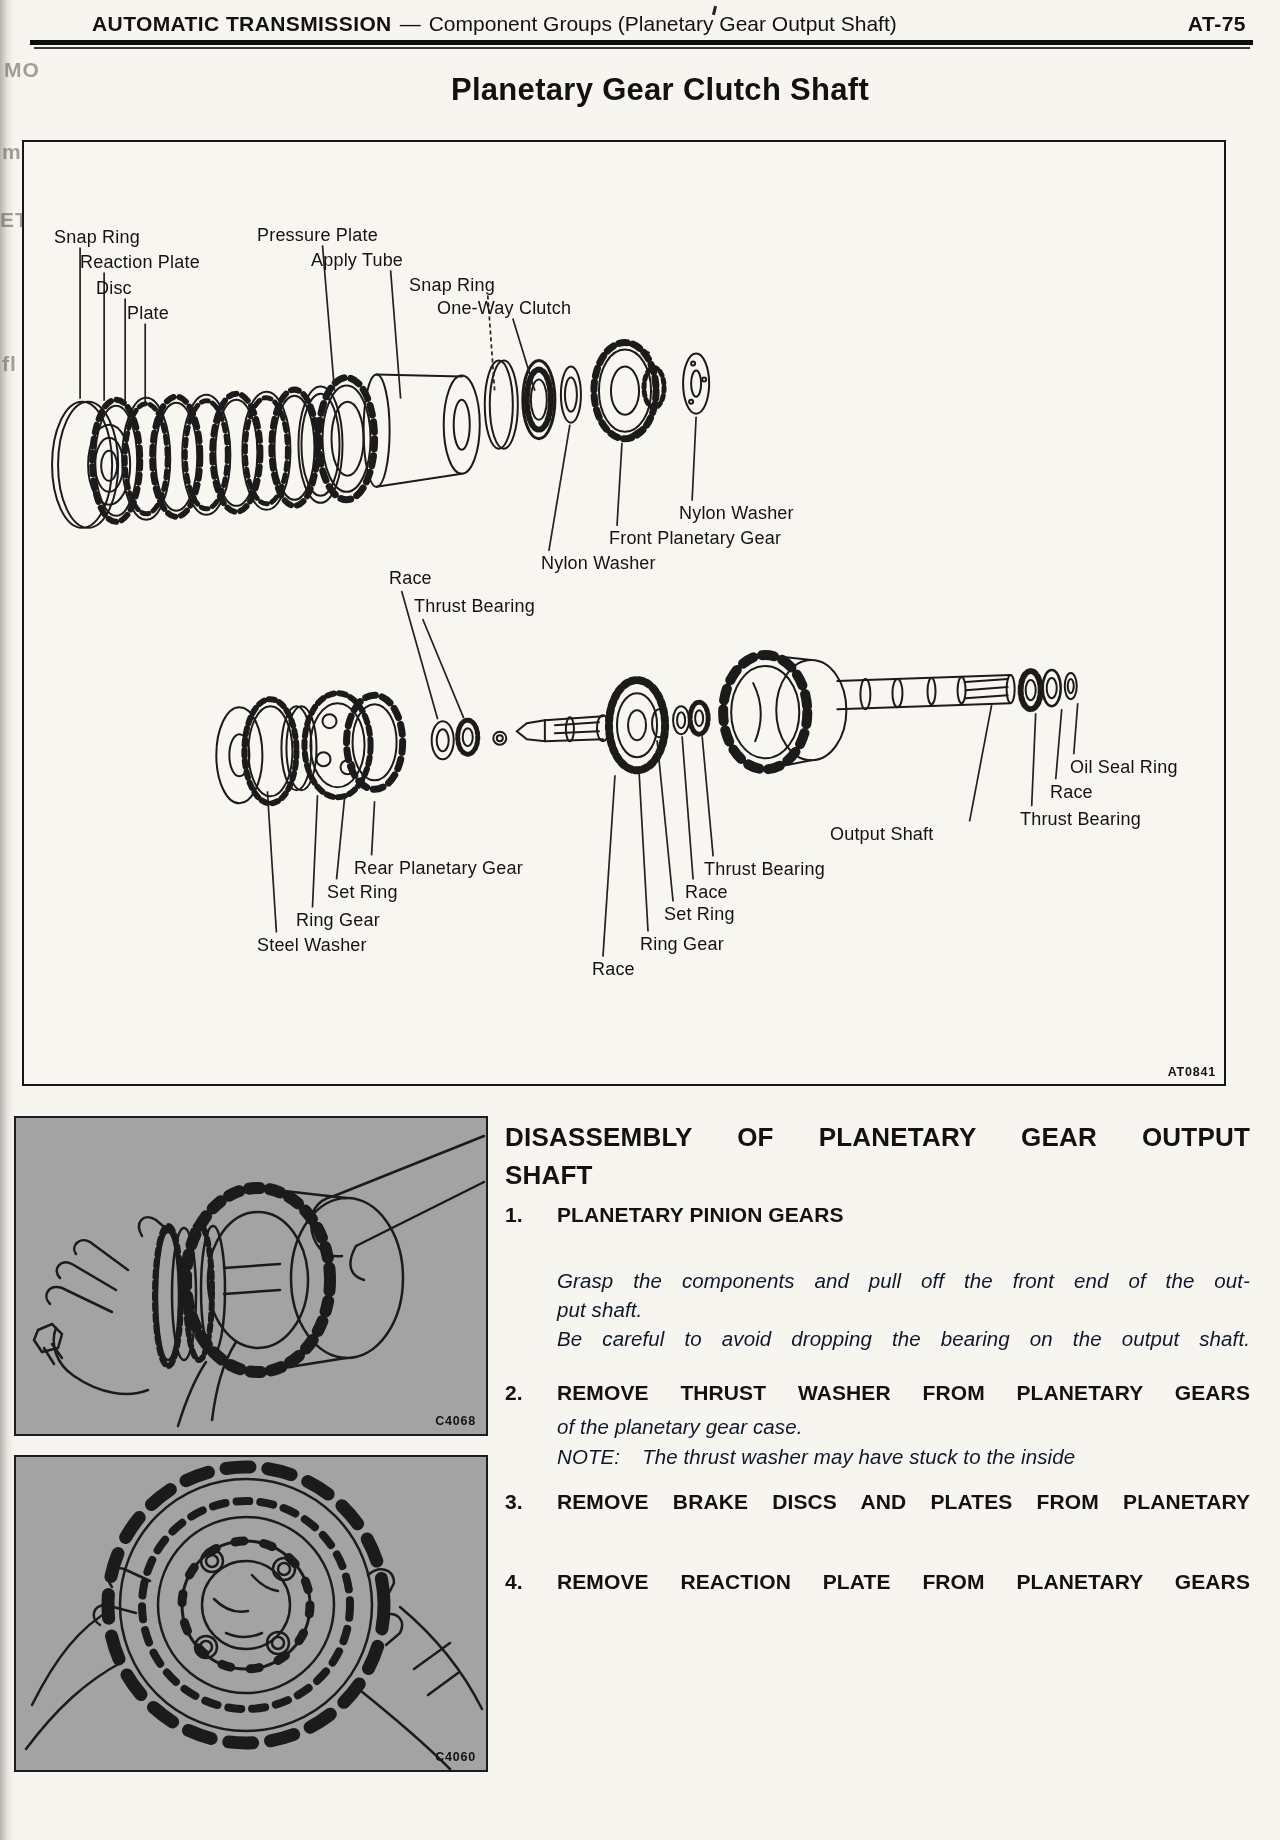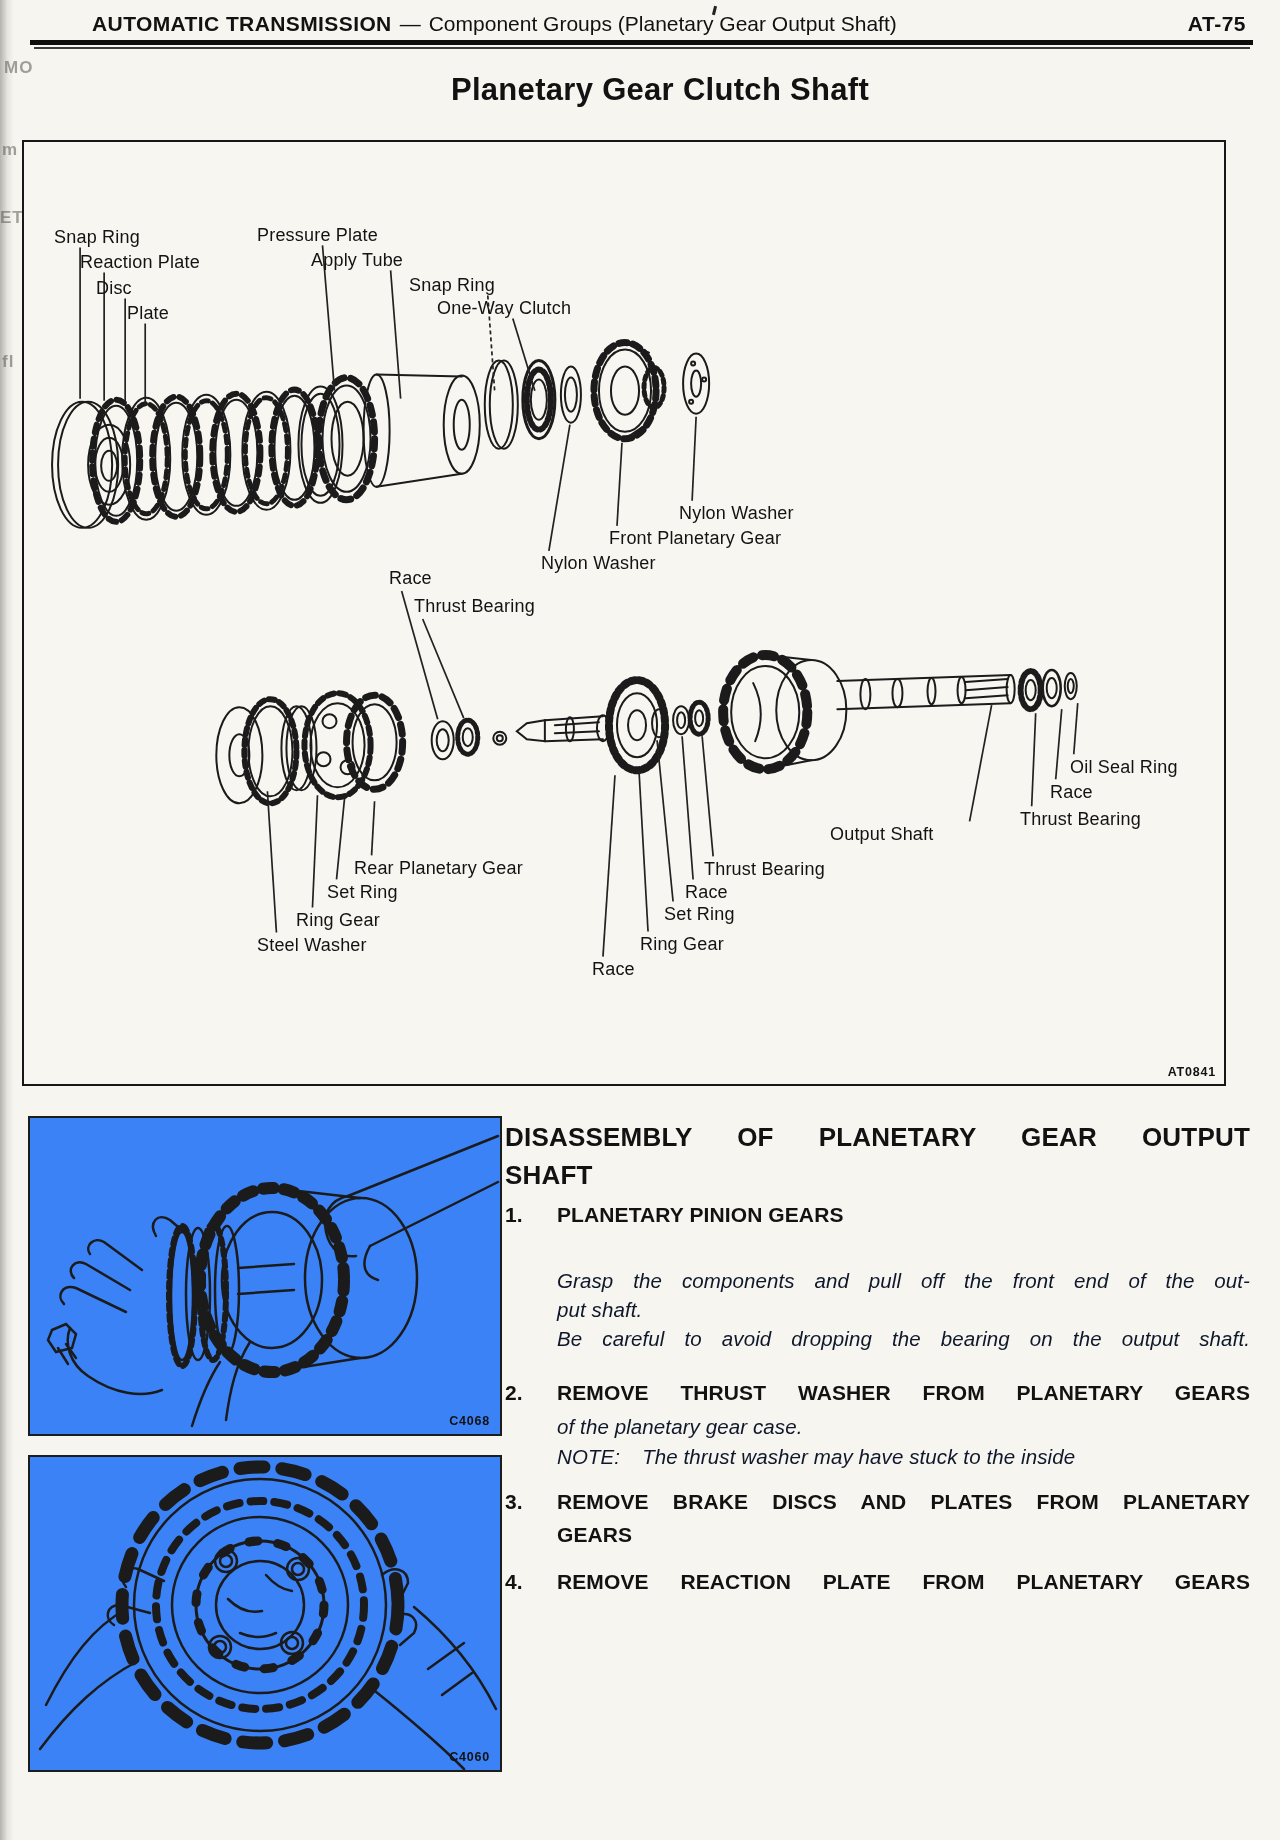--- a/index.html
+++ b/index.html
@@ -1,42 +1,42 @@
 <!DOCTYPE html>
 <html><head>
 <meta charset="utf-8">
 <style>
   html,body{margin:0;padding:0;background:#d8d6d0;}
   .page{position:relative;width:1280px;height:1840px;background:#f6f5f0;overflow:hidden;
         font-family:"Liberation Sans","DejaVu Sans",sans-serif;color:#121212;}
   
   .scan-edge{position:absolute;left:0;top:0;width:14px;height:1840px;
      background:linear-gradient(90deg,rgba(60,58,52,.35),rgba(120,118,110,.12) 55%,rgba(0,0,0,0));}
-  .artifact{position:absolute;color:#5a5850;opacity:.55;font-weight:bold;font-size:17px;letter-spacing:1px;}
+  .artifact{position:absolute;color:#5a5850;opacity:.55;font-weight:bold;font-size:21px;letter-spacing:1px;}
   .tickmark{position:absolute;left:713px;top:6px;width:3px;height:9px;background:#222;transform:rotate(14deg);}
 
   
   .hdr{position:absolute;left:30px;right:30px;top:12px;height:26px;font-size:21px;white-space:nowrap;}
   .hdr .brand{font-weight:bold;letter-spacing:.4px;}
   .hdr .dash{padding:0 8px;}
   .hdr .pageno{position:absolute;right:4px;top:0;font-weight:bold;letter-spacing:.5px;}
   .rule1{position:absolute;left:30px;right:27px;top:40px;height:5px;background:#0d0d0d;}
   .rule2{position:absolute;left:34px;right:30px;top:47px;height:2px;background:#3a3a38;}
 
   .doc-title{position:absolute;left:80px;top:72px;width:1160px;text-align:center;
      font-size:31px;font-weight:bold;letter-spacing:.3px;}
 
   
   .dgbox{position:absolute;left:22px;top:140px;width:1200px;height:942px;border:2.5px solid #171717;background:#f7f6f1;}
   .dgart{position:absolute;left:0;top:0;width:100%;height:100%;}
   .dlabel{position:absolute;font-size:18px;letter-spacing:.2px;white-space:nowrap;color:#131313;}
   .figcode{position:absolute;right:8px;bottom:5px;font-size:12.5px;font-weight:bold;letter-spacing:.8px;}
 
   
-  .photo{position:absolute;left:28px;width:470px;border:2.5px solid #1c1c1c;background:#3b82f6;}
+  .photo{position:absolute;left:14px;width:470px;border:2.5px solid #1c1c1c;background:#a3a3a3;}
   .photo.p1{top:1116px;height:316px;}
   .photo.p2{top:1455px;height:313px;}
   .photo svg{position:absolute;left:0;top:0;width:100%;height:100%;}
   .photo .figcode{right:10px;bottom:6px;}
 
   
   .instructions{position:absolute;left:505px;top:1118px;width:745px;}
   .ins-head{position:absolute;left:0;top:0;width:100%;font-size:26px;font-weight:bold;line-height:38px;letter-spacing:.2px;}
   .jl{text-align:justify;text-align-last:justify;}
   .step{position:absolute;left:0;width:100%;display:flex;}
@@ -374,21 +374,20 @@
     </div>
     <div class="sbody note" style="top:294px">
       <div>of the planetary gear case.</div>
       <div><span class="nlabel">NOTE:</span><span>The thrust washer may have stuck to the inside</span></div>
     </div>
 
     <div class="step" style="top:367px">
       <div class="snum">3.</div>
       <div class="stitle">
         <div class="jl">REMOVE BRAKE DISCS AND PLATES FROM PLANETARY</div>
-        <div>GEARS</div>
       </div>
     </div>
 
     <div class="step" style="top:447px">
       <div class="snum">4.</div>
       <div class="stitle">
         <div class="jl">REMOVE REACTION PLATE FROM PLANETARY GEARS</div>
       </div>
     </div>
   </div>

